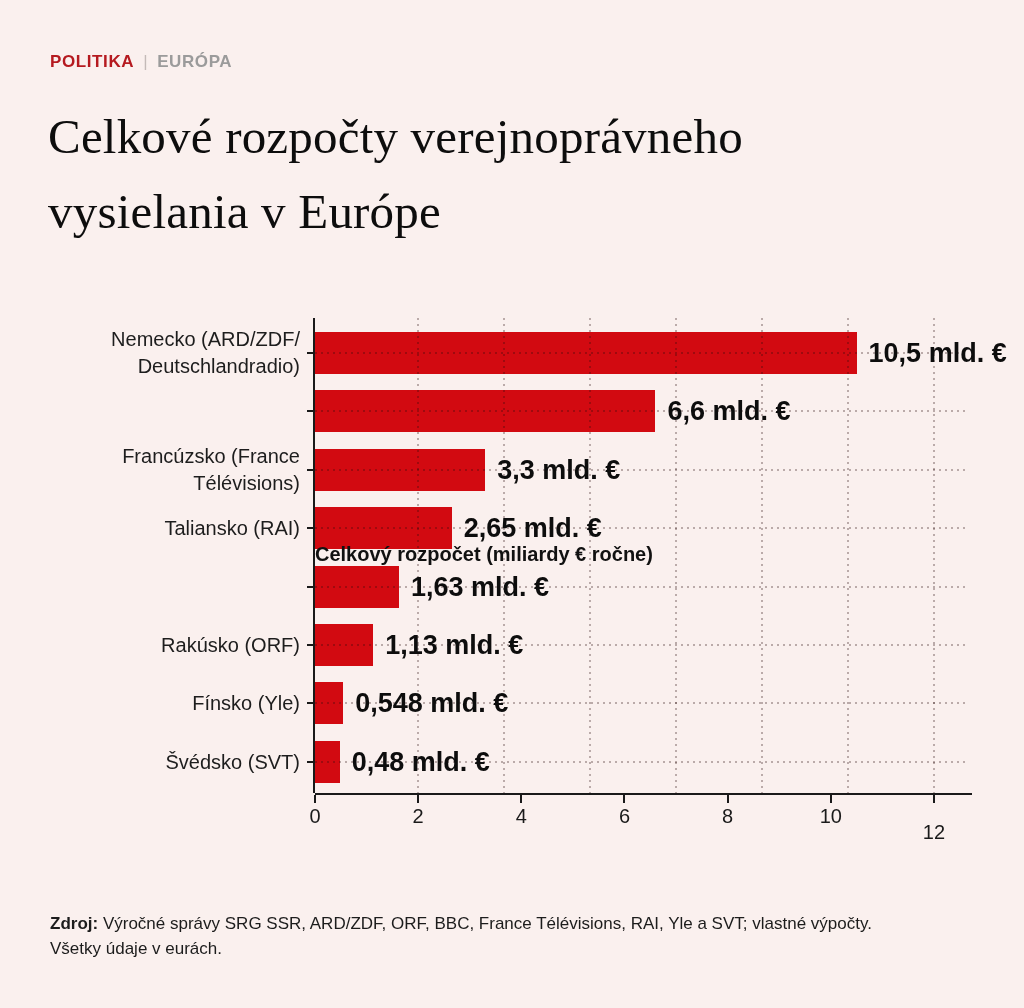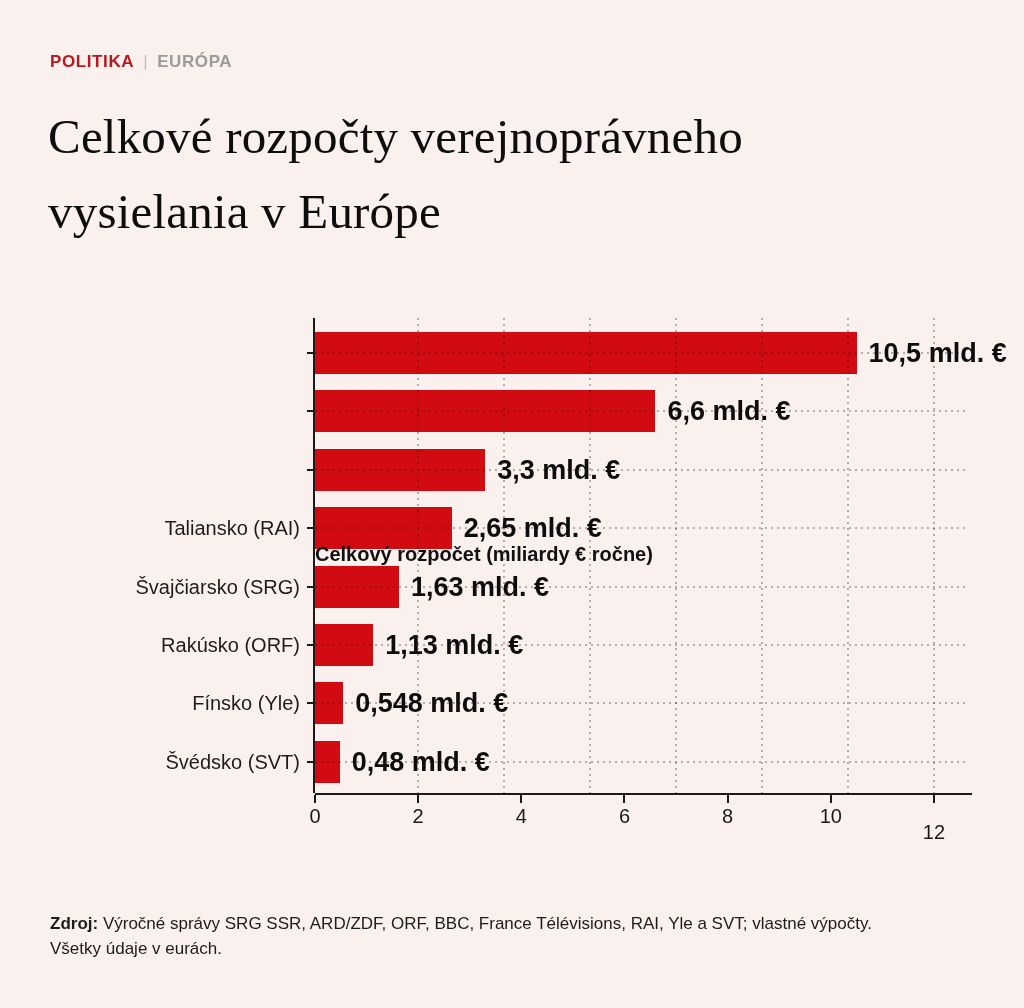--- a/index.html
+++ b/index.html
@@ -90,34 +90,37 @@
     <div class="bar" style="left: 315px; top: 440.8px; width: 24.7584px; background: rgb(210, 10, 17);"></div>
     <div class="vgrid" style="left: 417.16px; top: 18px; height: 475px;"></div>
     <div class="vgrid" style="left: 503.299px; top: 18px; height: 475px;"></div>
     <div class="vgrid" style="left: 588.921px; top: 18px; height: 475px;"></div>
     <div class="vgrid" style="left: 675.06px; top: 18px; height: 475px;"></div>
     <div class="vgrid" style="left: 761.199px; top: 18px; height: 475px;"></div>
     <div class="vgrid" style="left: 846.821px; top: 18px; height: 475px;"></div>
     <div class="vgrid" style="left: 932.96px; top: 18px; height: 475px;"></div>
     <div class="hgrid" style="left: 315px; top: 52px; width: 650px;"></div>
     <div class="ytick" style="left: 307px; top: 52px;"></div>
+    <div class="cat-label" style="right: 724px; top: 53px;">Nemecko (ARD/ZDF/
+Deutschlandradio)</div>
     <div class="val-label" style="left: 868.59px; top: 53px;">10,5 mld. €</div>
     <div class="hgrid" style="left: 315px; top: 110.4px; width: 650px;"></div>
     <div class="ytick" style="left: 307px; top: 110.4px;"></div>
     <div class="val-label" style="left: 667.428px; top: 111.4px;">6,6 mld. €</div>
     <div class="hgrid" style="left: 315px; top: 168.8px; width: 650px;"></div>
     <div class="ytick" style="left: 307px; top: 168.8px;"></div>
+    <div class="cat-label" style="right: 724px; top: 169.8px;">Francúzsko (France
+Télévisions)</div>
     <div class="val-label" style="left: 497.214px; top: 169.8px;">3,3 mld. €</div>
     <div class="hgrid" style="left: 315px; top: 227.2px; width: 650px;"></div>
     <div class="ytick" style="left: 307px; top: 227.2px;"></div>
     <div class="cat-label" style="right: 724px; top: 228.2px;">Taliansko (RAI)</div>
     <div class="val-label" style="left: 463.687px; top: 228.2px;">2,65 mld. €</div>
     <div class="hgrid" style="left: 315px; top: 285.6px; width: 650px;"></div>
     <div class="ytick" style="left: 307px; top: 285.6px;"></div>
-    <div class="cat-label" style="right: 724px; top: 286.6px;">Švajčiarsko (SRG)</div>
     <div class="val-label" style="left: 411.075px; top: 286.6px;">1,63 mld. €</div>
     <div class="hgrid" style="left: 315px; top: 344px; width: 650px;"></div>
     <div class="ytick" style="left: 307px; top: 344px;"></div>
     <div class="cat-label" style="right: 724px; top: 345px;">Rakúsko (ORF)</div>
     <div class="val-label" style="left: 385.285px; top: 345px;">1,13 mld. €</div>
     <div class="hgrid" style="left: 315px; top: 402.4px; width: 650px;"></div>
     <div class="ytick" style="left: 307px; top: 402.4px;"></div>
     <div class="cat-label" style="right: 724px; top: 403.4px;">Fínsko (Yle)</div>
     <div class="val-label" style="left: 355.266px; top: 403.4px;">0,548 mld. €</div>
     <div class="hgrid" style="left: 315px; top: 460.8px; width: 650px;"></div>

